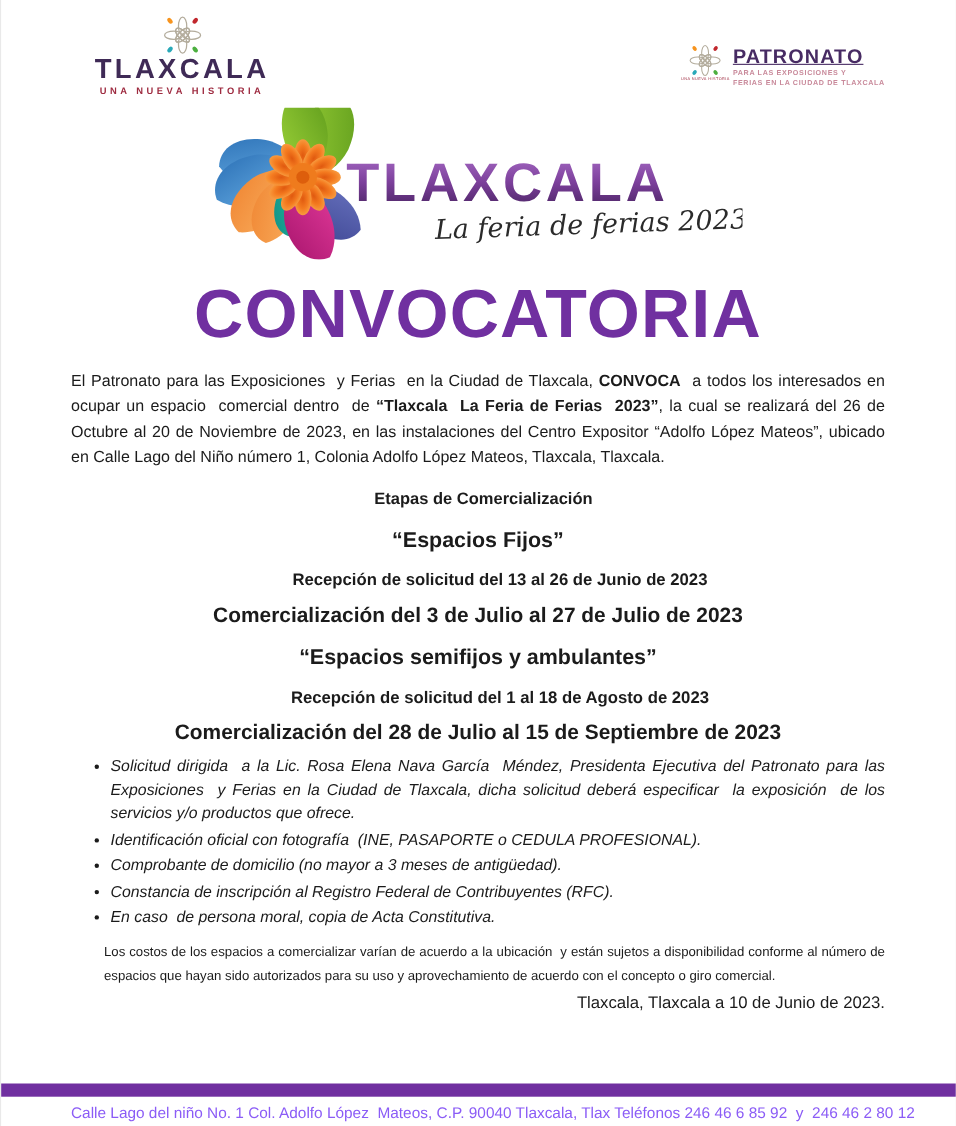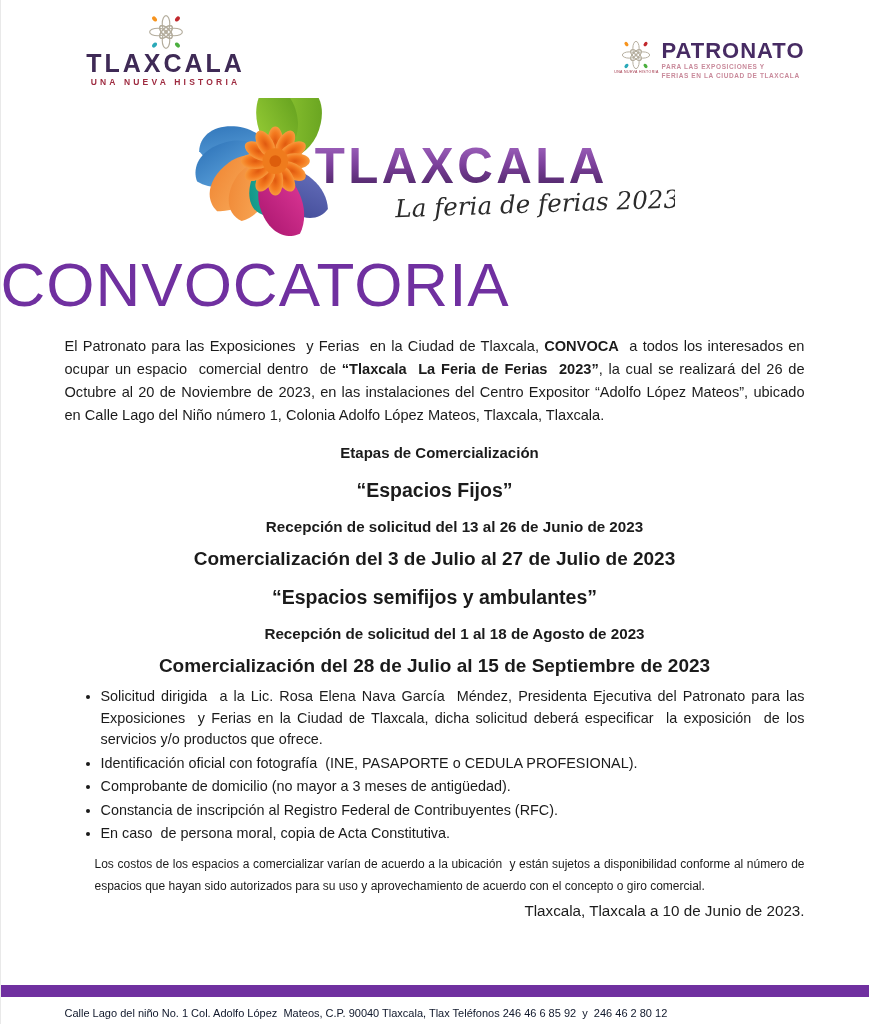--- a/index.html
+++ b/index.html
@@ -15,51 +15,51 @@
   .logo-tlx { display:flex; flex-direction:column; align-items:center; width:150px; }
   .logo-tlx .flower { width:38px; height:36px; }
   .logo-tlx-title { font-size:25px; font-weight:bold; letter-spacing:3px;
                     color:#3f2a56; line-height:26px; }
   .logo-tlx-sub { font-size:8.5px; font-weight:bold; letter-spacing:3.2px;
                   color:#9e2b40; line-height:12px; }
   .logo-pat { display:flex; align-items:flex-start; gap:7px; margin-top:26px; }
   .logo-pat .flower-wrap { display:flex; flex-direction:column; align-items:center; width:36px; }
   .logo-pat .flower { width:32px; height:30px; }
   .logo-pat-caption { font-size:3.5px; letter-spacing:.4px; color:#9e2b40; white-space:nowrap; }
-  .logo-pat-title { font-size:22px; font-weight:bold; letter-spacing:1px;
-                    color:#472b63; line-height:22px; }
+  .logo-pat-title { font-size:18px; font-weight:bold; letter-spacing:1px;
+                    color:#472b63; line-height:22px;text-decoration:underline; }
   .logo-pat-sub { font-size:6.5px; font-weight:bold; letter-spacing:.6px;
                   color:#c98a9b; line-height:8px; margin-top:1px; }
   
   .feria { width:480px; margin:6px auto 0; }
   
-  .headline { color:#7030a0; font-size:62px; font-weight:400;
+  .headline { text-align:center; color:#7030a0; font-size:62px; font-weight:700;
               letter-spacing:1px; line-height:66px; margin-top:12px; }
   
   .para { margin:0 64px; font-size:14.6px; line-height:23px; text-align:justify;
           white-space:pre-wrap; }
   .p1 { margin-top:17px; }
   .b { font-weight:bold; }
   .cline { text-align:center; font-weight:bold; }
   .etapas-title   { font-size:15px;   line-height:20px; margin-top:16px;padding-left:10px; }
   .stage-title    { font-size:19.5px; line-height:24px; margin-top:15px; }
   .stage-line     { font-size:15.2px; line-height:22px; margin-top:14px;margin-left:40px; }
   .stage-line2    { font-size:19px; line-height:22px; margin-top:10px; }
   .p2 { margin-top:12px; }
   .req-list { margin:9px 64px 0 64px; padding-left:36px; }
   .req-list li { font-size:14.4px; line-height:21.5px; text-align:justify;
-                 white-space:pre-wrap; margin-bottom:2px; }
+                 white-space:pre-wrap; margin-bottom:2px;font-style:italic; }
   .p3 { margin:8px 64px 0 94px; font-size:12px; line-height:22px;
         text-align:justify; white-space:pre-wrap; }
   .date-line { margin:4px 64px 0; text-align:right; font-size:15.2px; line-height:20px; }
   
   .footer-bar { position:absolute; left:0; right:0; bottom:27px; height:12px;
                 background:#7030a0; }
-  .footer-text { position:absolute; left:64px; bottom:5px; font-size:11px;
-                 color:#0f172a; white-space:pre;text-align:right; }
+  .footer-text { position:absolute; left:64px; bottom:5px; font-size:14px;
+                 color:#8b5cf6; white-space:pre;text-align:right; }
   .hidden-defs { position:absolute; width:0; height:0; overflow:hidden; }
 </style>
 </head>
 <body>
 
 <svg class="hidden-defs" xmlns="http://www.w3.org/2000/svg">
   <defs>
     <symbol id="rosette" viewBox="0 0 44 44">
       <g stroke="#b3ac9c" stroke-width="1.4" fill="none">
         <ellipse cx="22" cy="12" rx="4.6" ry="10"></ellipse>

